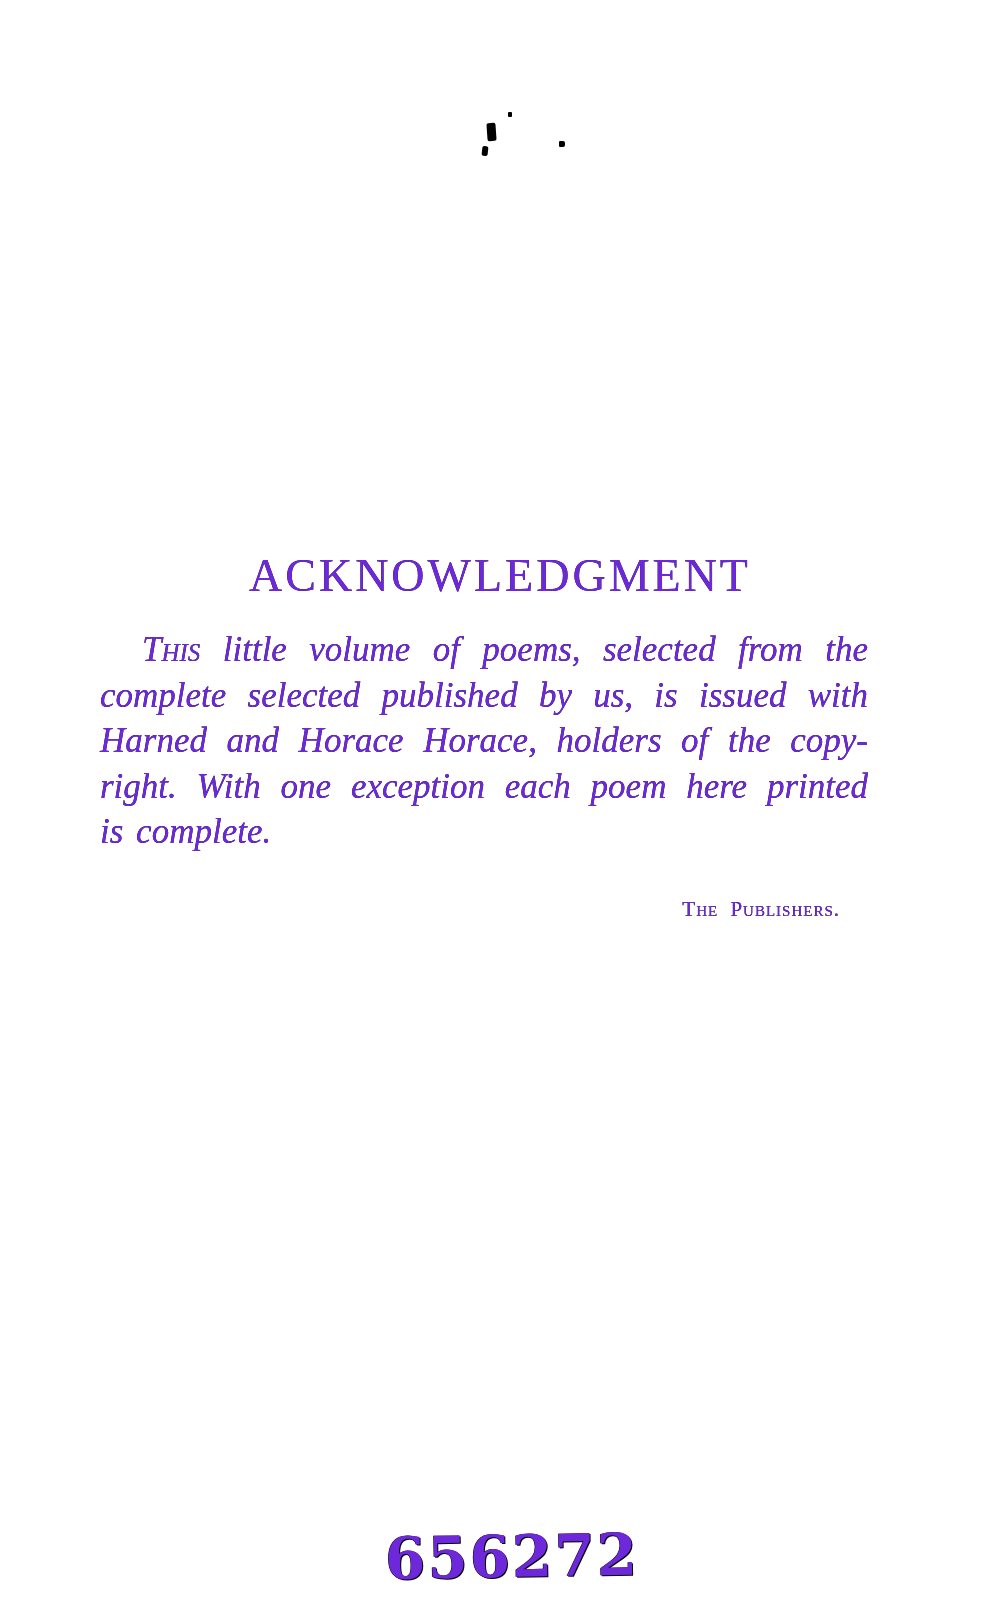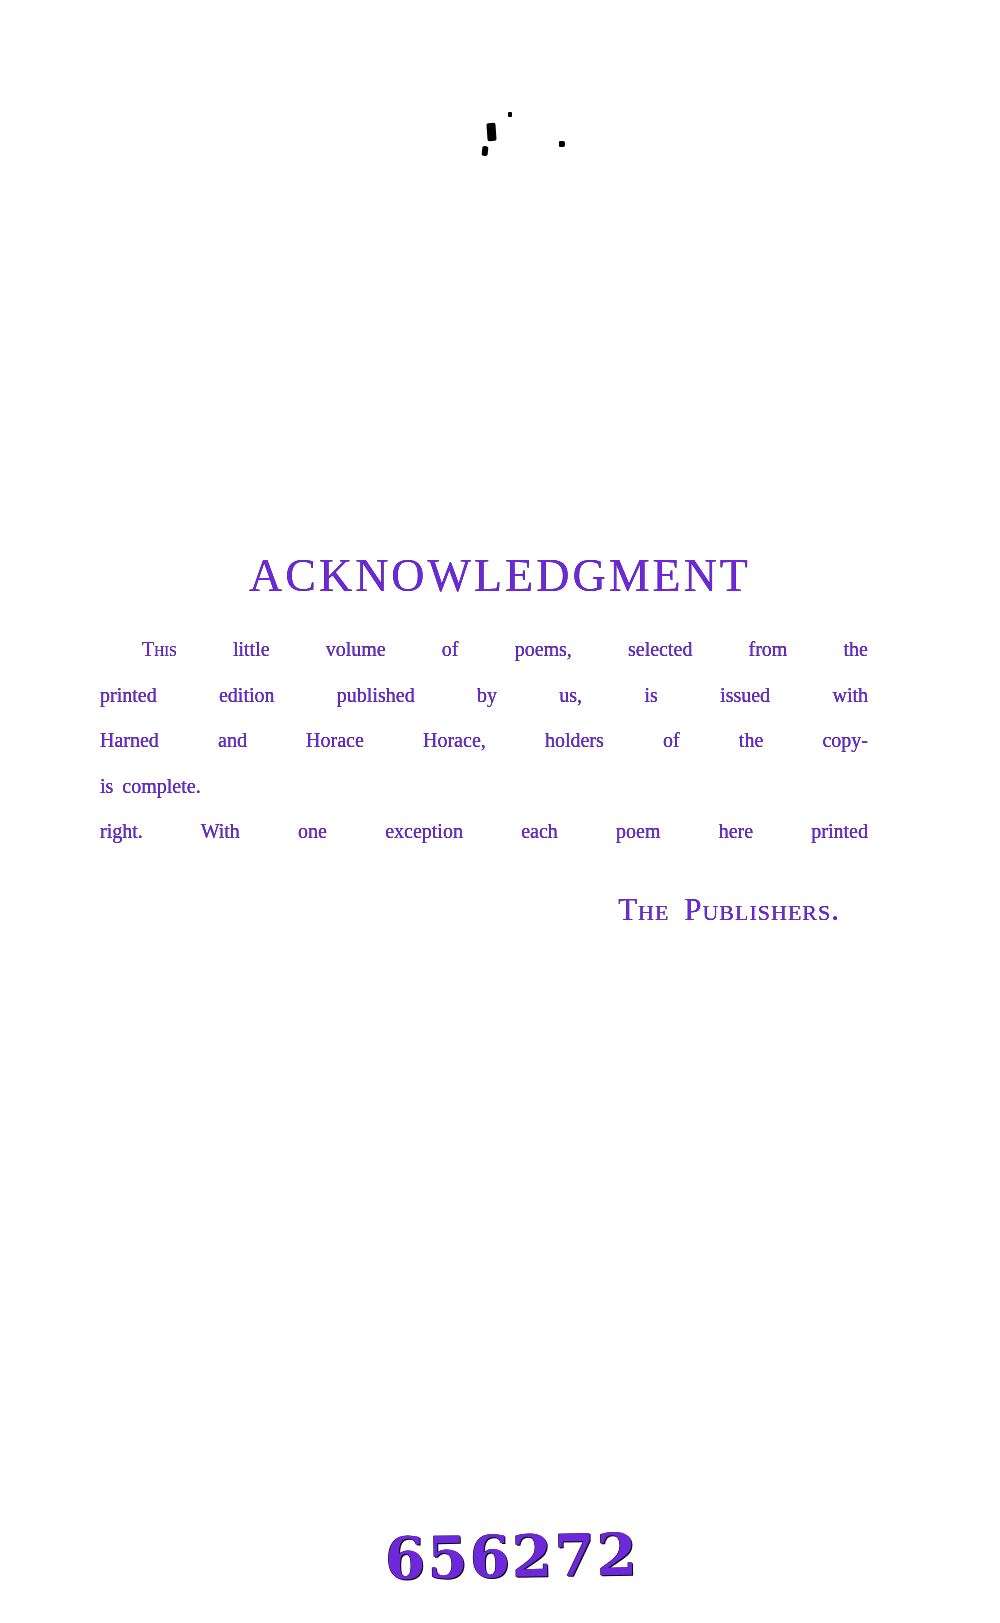--- a/index.html
+++ b/index.html
@@ -33,37 +33,38 @@
     letter-spacing: 3px;
     white-space: nowrap;
     text-shadow: 0 0 0.5px #000;
   }
 
   .body-text {
     position: absolute;
     top: 583px;
     left: 100px;
     width: 768px;
-    font-size: 20px;
+    font-size: 35px;
     line-height: 45.5px;
     word-spacing: 4px;
     text-shadow: 0 0 0.4px #000;
+    font-style: italic;
   }
   .line { text-align: justify; }
   .line.just { text-align-last: justify; }
   .indent { display: inline-block; width: 42px; }
   .smallcaps { font-variant: small-caps; }
 
   .attribution {
     position: absolute;
     top: 843px;
     left: 100px;
     width: 740px;
     text-align: right;
-    font-size: 31px;
+    font-size: 21px;
     line-height: 45px;
     letter-spacing: 1px;
     word-spacing: 6px;
     font-variant: small-caps;
     text-shadow: 0 0 0.5px #000;
   }
 
   .stamp {
     position: absolute;
     top: 1482px;
@@ -88,23 +89,23 @@
 
   <span class="speck s1"></span>
   <span class="speck s2"></span>
   <span class="speck s3"></span>
   <span class="speck s4"></span>
 
   <h1 class="title">ACKNOWLEDGMENT</h1>
 
   <div class="body-text">
     <div class="line just"><span class="indent"></span><span class="smallcaps">This</span><span> little volume of poems, selected from the</span></div>
-    <div class="line just"><span>printed edition published by us, is issued with</span></div>
+    <div class="line just"><span>complete selected published by us, is issued with</span></div>
     <div class="line just"><span>Harned and Horace Horace, holders of the copy-</span></div>
+    <div class="line just"><span>right.  With one exception each poem here printed</span></div>
     <div class="line"><span>is complete.</span></div>
-    <div class="line just"><span>right.  With one exception each poem here printed</span></div>
   </div>
 
   <div class="attribution">The Publishers.</div>
 
   <div class="stamp">656272</div>
 
 </div>
 
 </body></html>

